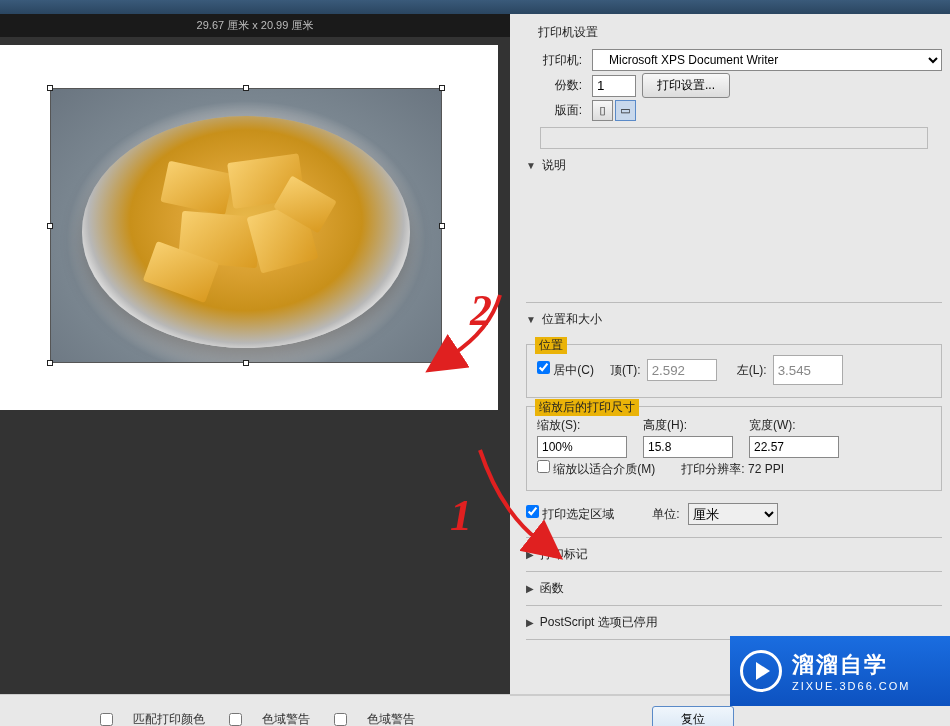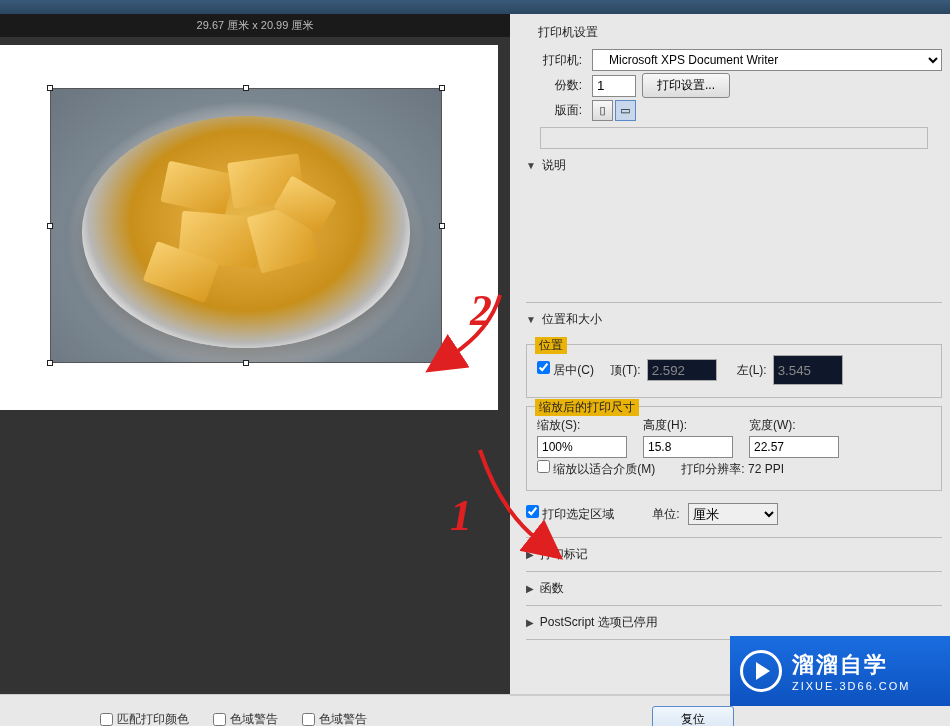--- a/index.html
+++ b/index.html
@@ -96,21 +96,21 @@
   background: #333;
   height: 260px;
 }
 .bottom-checks {
   background: #e8e8e8;
   padding: 10px 0 10px 100px;
   display: flex;
   gap: 24px;
   align-items: center;
 }
-.bottom-checks label { display: flex; align-items: center; gap: 4px; color: #333; }
+.bottom-checks label { display: flex; align-items: center; gap: 20px; color: #333; }
 .right-pane {
   flex: 1;
   background: #e8e8e8;
   padding: 0 8px 0 16px;
   color: #222;
 }
 .section-title { font-weight: normal; margin: 10px 12px 8px; font-size: 12px; }
 .row { display: flex; align-items: center; margin: 2px 0; gap: 6px; }
 .row .lbl { width: 60px; text-align: right; padding-right: 4px; }
 select.wide { flex: 1; height: 22px; border: 1px solid #888; background: #fff; padding: 0 12px; font-size: 12px; }
@@ -165,21 +165,21 @@
 }
 .coll-row.last { border-bottom: 1px solid #bbb; }
 .tri { font-size: 10px; color: #444; }
 .tri.down::before { content: "▼"; }
 .tri.right::before { content: "▶"; }
 .dim-group { display: inline-flex; flex-direction: column; margin-right: 10px; }
 .dim-group .dl { font-size: 12px; margin-bottom: 2px; }
 .dim-group input, .dim-group select {
   width: 90px; height: 22px; border: 1px solid #888; padding: 0 4px; font-size: 12px;
 }
-.disabled { background: #0f172a; color: #888; }
+.disabled { background: #ffffff; color: #888; }
 .annot {
   position: absolute;
   pointer-events: none;
   z-index: 50;
 }
 .arrow-line {
   stroke: #e02020;
   stroke-width: 4;
   fill: none;
 }

